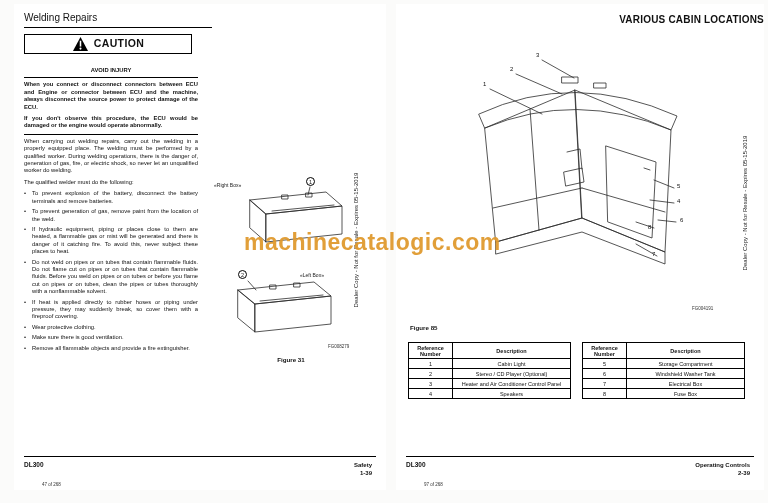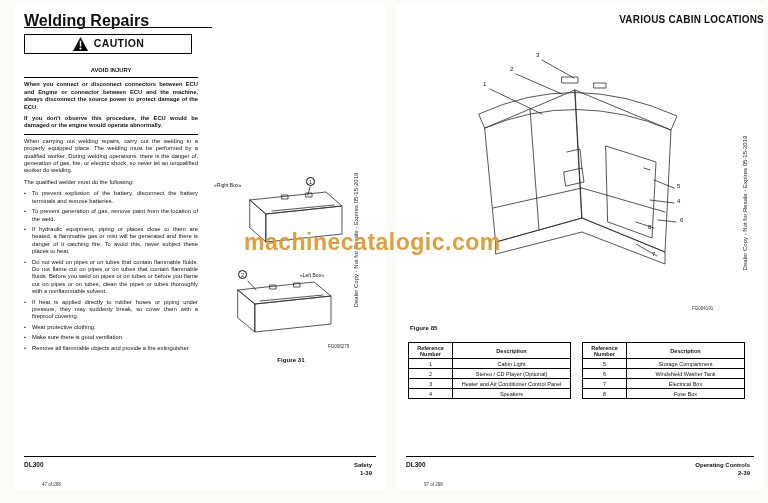--- a/index.html
+++ b/index.html
@@ -7,21 +7,21 @@
   body {
     position:relative; overflow:hidden;
     background:#fbfbfa; color:#111;
     font-family:"Liberation Sans", sans-serif;
   }
   .page { position:absolute; top:4px; height:486px; background:#fff; }
   .page-left  { left:14px;  width:372px; }
   .page-right { left:396px; width:368px; }
 
   
-  .lp-title { position:absolute; left:10px; top:8px; font-size:16px; font-weight:bold; }
+  .lp-title { position:absolute; left:10px; top:8px; font-size:10px; font-weight:normal; }
   .lp-title-rule { position:absolute; left:10px; top:23px; width:188px; border-top:1px solid #000; }
 
   .lp-text { position:absolute; left:10px; top:30px; width:174px; font-size:5.8px; line-height:1.28; }
   .caution-box {
     width:168px; height:20px; border:1.6px solid #000;
     display:flex; align-items:center; justify-content:center; gap:5px;
     margin-bottom:13px;
   }
   .caution-label { font-size:10.5px; font-weight:bold; letter-spacing:.4px; }
   .avoid { text-align:center; font-weight:bold; margin:2px 0 3px; }

